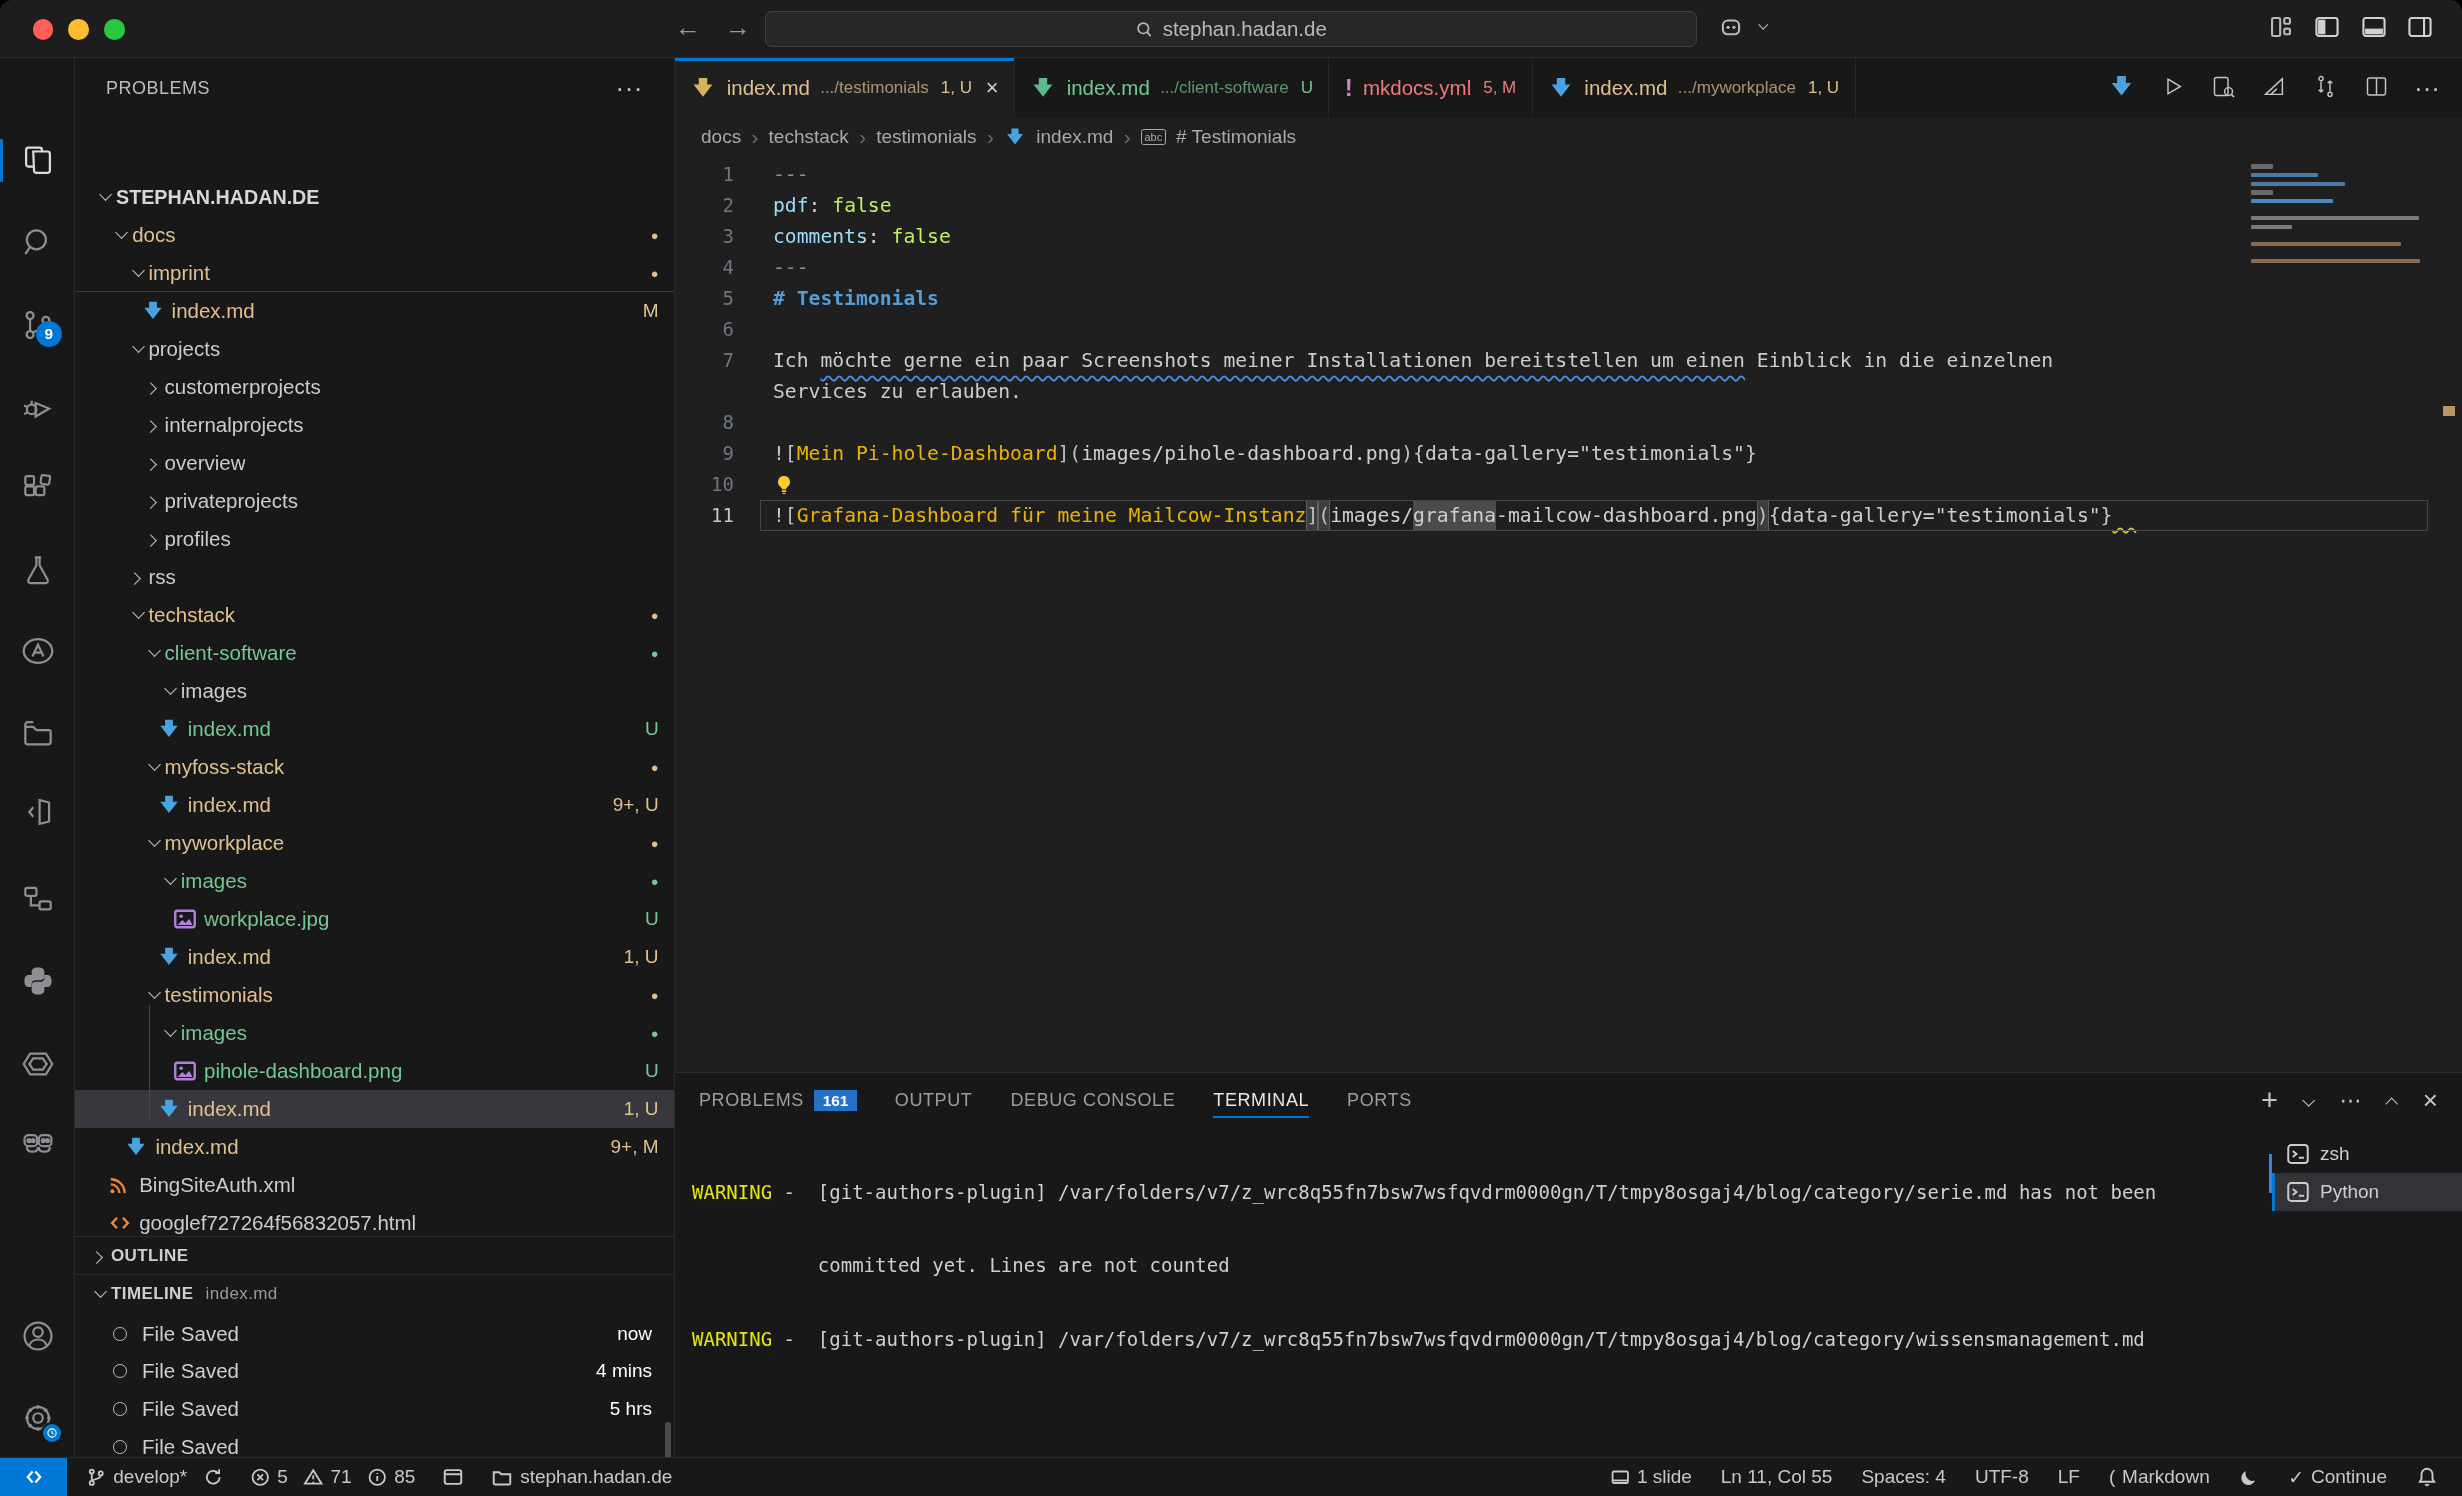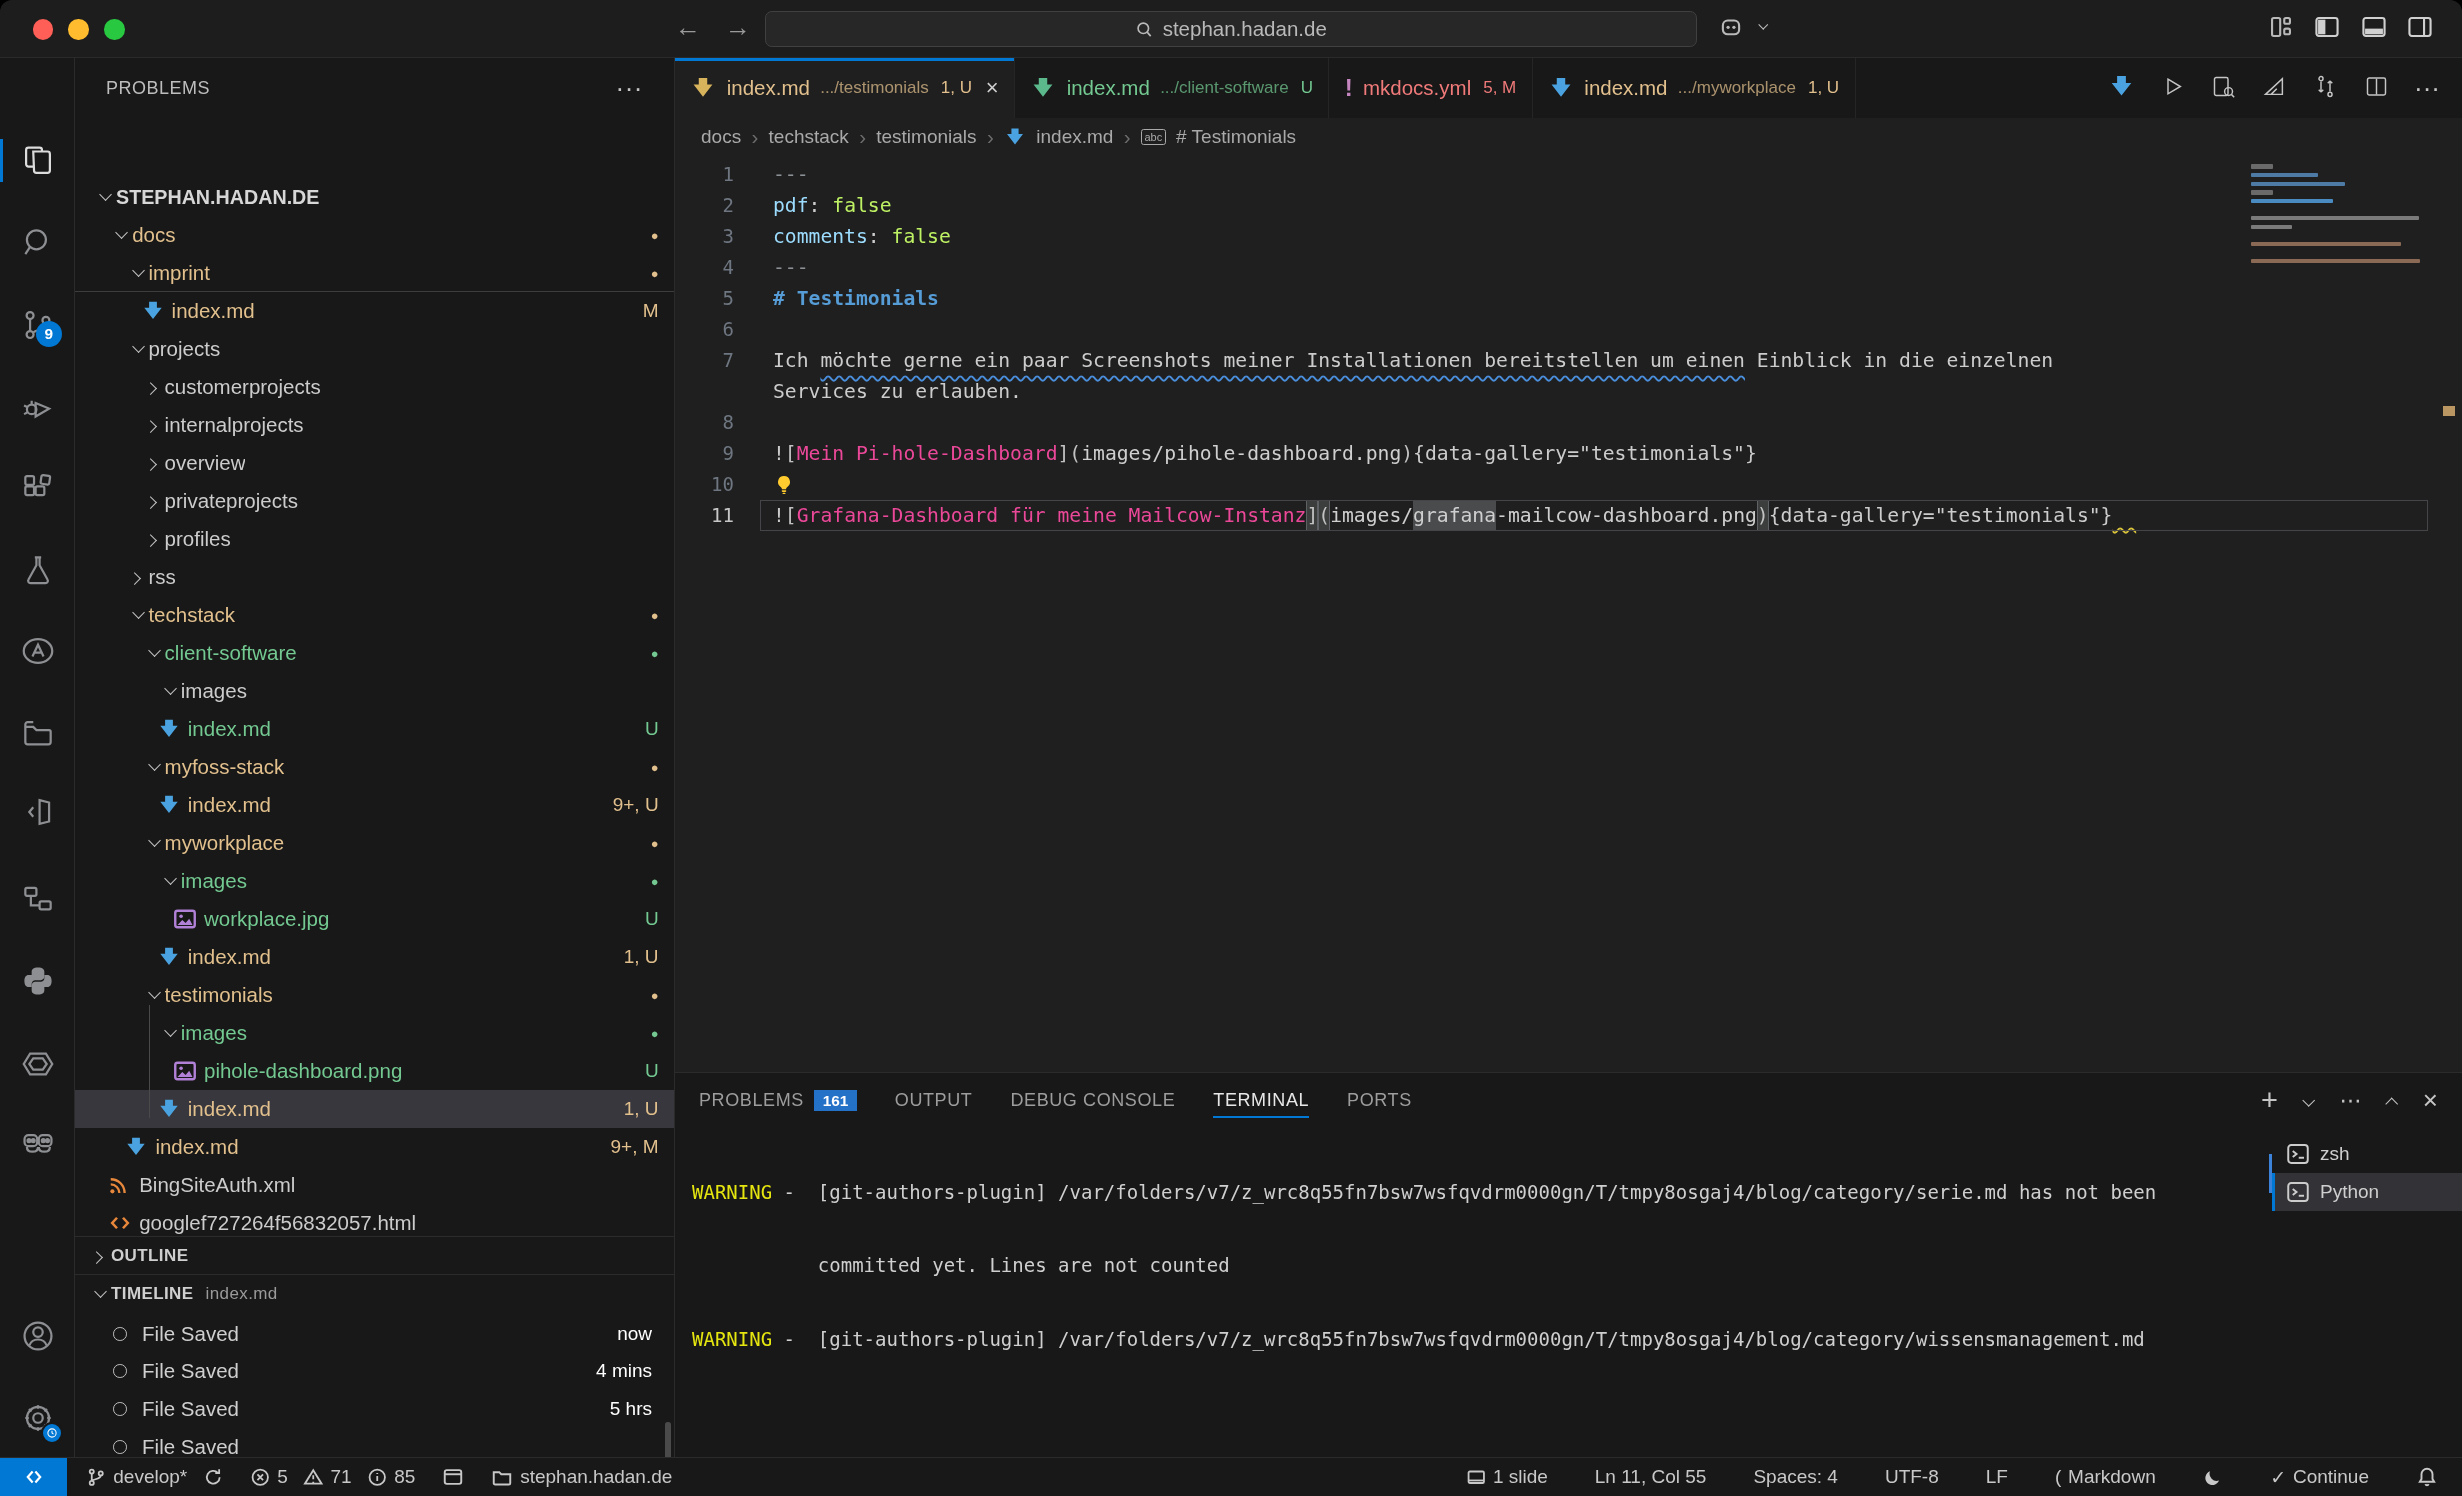--- a/index.html
+++ b/index.html
@@ -66,21 +66,21 @@
   
   .editor{flex:1;background:#1f1f1f;position:relative;overflow:hidden;min-height:0}
   .code{position:absolute;top:3.4px;left:0;right:0;font-family:"DejaVu Sans Mono",monospace;font-size:19.7px;line-height:31px}
   .crow{display:flex;height:31px;white-space:pre;position:relative}
   .gut{width:85px;text-align:right;padding-right:26px;color:#6e7681;flex:none;font-size:19px}
   .crow.cur .gut{color:#c6c6c6}
   .ctx{padding-left:13px;display:flex;align-items:center}
   .curbox{position:absolute;left:85px;right:34px;top:0;bottom:0;border:0.9px solid #444449}
   .tok-meta{color:#8c9196}.tok-key{color:#9cdcfe}.tok-bool{color:#bef264}
   .tok-head{color:#569cd6;font-weight:bold}.tok-plain{color:#cccccc}
-  .tok-link{color:#ec4899}
+  .tok-link{color:#eab308}
   .tok-url{color:#cfcfcf;text-decoration-color:#9b9b9b;text-underline-offset:5.1px;text-decoration-thickness:1.3px}
   .punct{color:#c2c2c2}
   .sq-info{text-decoration:underline wavy #4a8fdd 1.7px;text-underline-offset:7.7px;text-decoration-skip-ink:none}
   .sq-warn{text-decoration:underline wavy #d8c23a 2.1px;text-underline-offset:5.1px;text-decoration-skip-ink:none}
   .bm{background:rgba(99,102,103,.42);box-shadow:inset 0 0 0 0.9px #63666a}
   .whl{background:rgba(110,112,114,.55)}
   .minimap{position:absolute;top:5.1px;right:31px;width:180px;height:120px;display:flex;flex-direction:column;gap:4.3px;padding-top:3.4px}
   .minimap i{display:block;height:4.3px;border-radius:0.9px}
   .ovr{position:absolute;right:6.8px;top:250px;width:12px;height:10.3px;background:#b99662}
   
@@ -100,21 +100,21 @@
   .termnav{position:absolute;right:0;top:26px;width:3.4px;height:39px;background:#3b82d8}
   .term-list{width:190px;flex:none;padding-top:6.8px}
   .tl-row{height:38px;display:flex;align-items:center;gap:10.3px;padding-left:13.7px;font-size:19px;color:#cfcfcf;cursor:pointer;position:relative}
   .tl-row.sel{background:#323237}
   .tl-row.sel::before{content:"";position:absolute;left:0;top:0;bottom:0;width:3.4px;background:#0078d4}
   
   .statusbar{height:39px;background:#181818;border-top:0.9px solid #2b2b2b;display:flex;align-items:center;font-size:19px;color:#c8c8c8;flex:none}
   .remote{width:67px;height:100%;background:#0078d4;color:#fff;display:flex;align-items:center;justify-content:center;cursor:pointer}
   .sb-l{display:flex;align-items:center;gap:27px;padding-left:19px}
   .sb-item{display:flex;align-items:center;gap:6.8px;cursor:pointer;white-space:nowrap}
-  .sb-r{margin-left:auto;display:flex;align-items:center;gap:47px;padding-right:24px}
+  .sb-r{margin-left:auto;display:flex;align-items:center;gap:29px;padding-right:24px}
   .statusbar svg{stroke:#c8c8c8;fill:none;stroke-width:1.4}
 </style>
 </head>
 <body>
 
 <div class="window">
 
   <div class="titlebar">
     <div class="traffic">
       <span style="background:#ff5f57"></span>

